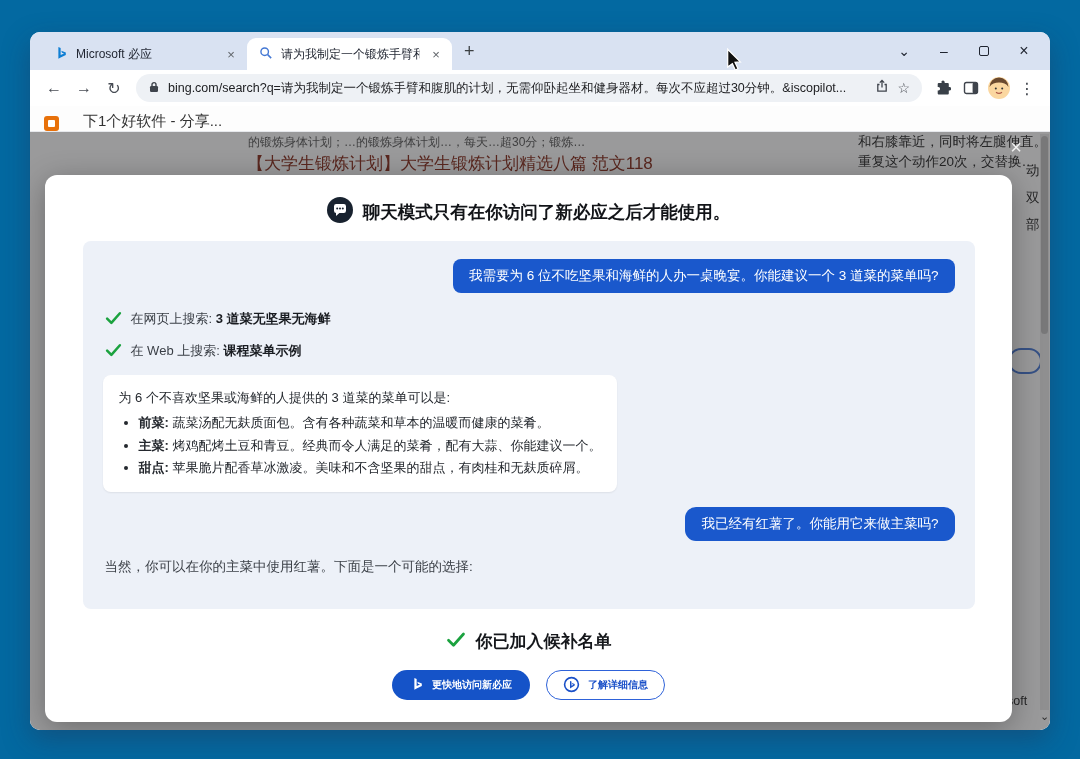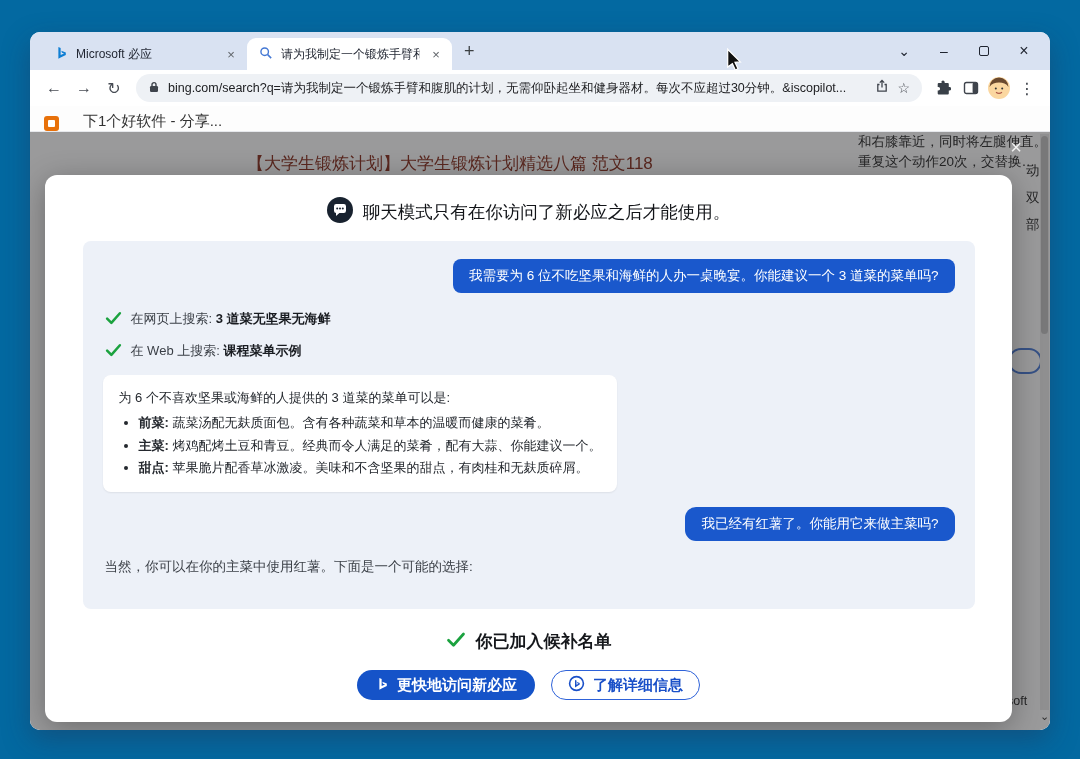--- a/index.html
+++ b/index.html
@@ -51,37 +51,37 @@
   .scroll-arrow { position:absolute; right:0px; top:578px; width:11px; text-align:center; font-size:11px; color:#3a3a3a; z-index:1; }
 
   .dim-overlay { position:absolute; inset:0; background:rgba(30,30,34,.45); z-index:2; }
 
   .modal-close { position:absolute; left:973px; top:4px; z-index:5; color:#f2f2f2; font-size:20px; width:26px; text-align:center; }
 
   
   .modal { position:absolute; left:15px; top:43px; width:967px; height:547px; background:#fff; border-radius:12px; z-index:4;
            display:flex; flex-direction:column; align-items:center; box-shadow:0 6px 30px rgba(0,0,0,.3); }
   .modal-title-row { margin-top:22px; display:flex; align-items:center; gap:10px; }
-  .modal-title { font-size:17.5px; font-weight:normal; color:#121418; white-space:nowrap; }
+  .modal-title { font-size:17.5px; font-weight:bold; color:#121418; white-space:nowrap; }
 
   .chat-panel { margin-top:14px; width:892px; height:368px; background:#edf1f8; border-radius:8px; padding:18px 20px; overflow:hidden;
                 display:flex; flex-direction:column; }
   .msg-user { margin-left:auto; background:#1a58cc; color:#fff; font-size:13.5px; padding:8px 16px; border-radius:8px; white-space:nowrap; }
   .search-row { display:flex; align-items:center; gap:9px; margin:16px 0 0 2px; font-size:13px; color:#3a3f46; white-space:nowrap; }
   .search-row b { color:#191c21; }
   .answer-card { margin-top:14px; background:#fff; border-radius:8px; padding:12px 16px; width:fit-content; max-width:640px;
                  font-size:13px; color:#24282e; line-height:1.75; box-shadow:0 1px 2px rgba(0,0,0,.07); }
   .answer-card ul { margin:2px 0 0 4px; padding-left:16px; }
   .answer-card li { white-space:nowrap; }
   .msg-user.second { margin-top:15px;border-radius:11px; }
   .answer2 { margin:17px 0 0 2px; font-size:13.5px; color:#3a3f46; white-space:nowrap; }
 
   .waitlist-row { margin-top:20px; display:flex; align-items:center; gap:10px; font-size:17px; font-weight:bold; color:#15171b; white-space:nowrap; }
   .btn-row { margin-top:16px; display:flex; gap:16px; }
-  .btn { display:flex; align-items:center; gap:8px; height:30px; border-radius:16px; font-size:15px; font-weight:600;
+  .btn { display:flex; align-items:center; gap:8px; height:30px; border-radius:16px; font-size:10px; font-weight:600;
          font-family:inherit; cursor:pointer; white-space:nowrap; }
   .btn-primary { background:#1553c8; color:#fff; border:none; padding:0 18px; }
   .btn-secondary { background:#fff; color:#1a50c8; border:1.6px solid #2e62d9; padding:0 16px; }
 
   .cursor { position:absolute; left:726px; top:48px; z-index:50; }
 </style>
 </head>
 <body>
 
 <div class="stage">
@@ -161,20 +161,21 @@
 
     <div class="bookmarks">
       <span class="bm-fav">
           <i></i>
         </span>
       <span>下1个好软件 - 分享...</span>
     </div>
 
     <div class="content">
 
+      <div class="bg-item bg-top-line">的锻炼身体计划；…的锻炼身体计划…，每天…超30分；锻炼…</div>
       <div class="bg-item bg-heading">【大学生锻炼计划】大学生锻炼计划精选八篇 范文118</div>
       <div class="bg-item bg-right1">和右膝靠近，同时将左腿伸直。</div>
       <div class="bg-item bg-right2">重复这个动作20次，交替换…</div>
       <div class="bg-item edge-char" style="top:30px;">动</div>
       <div class="bg-item edge-char" style="top:57px;">双</div>
       <div class="bg-item edge-char" style="top:84px;">部</div>
       <div class="bg-item pill-frag"></div>
       <div class="bg-item bg-soft">soft</div>
       <div class="scrollbar">
         <div class="scroll-thumb"></div>

